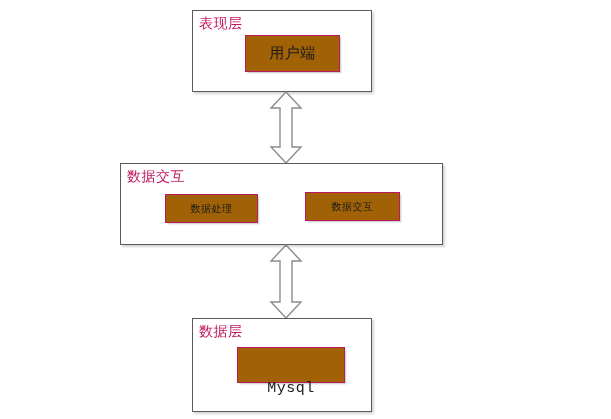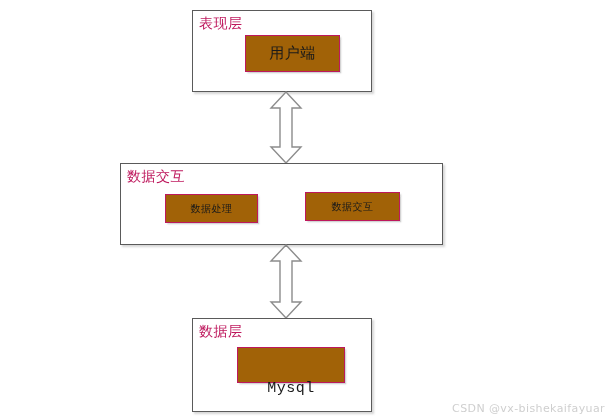--- a/index.html
+++ b/index.html
@@ -147,15 +147,14 @@
   </div>
 
   <div class="layer-box" id="data-layer">
     <span class="layer-title">数据层</span>
   </div>
 
   <div class="component-box" id="mysql-box">
     <span class="component-label mono">Mysql</span>
   </div>
 
-  <div id="watermark">CSDN @vx-bishekaifayuar</div>
 
 </div>
 
 </body></html>

